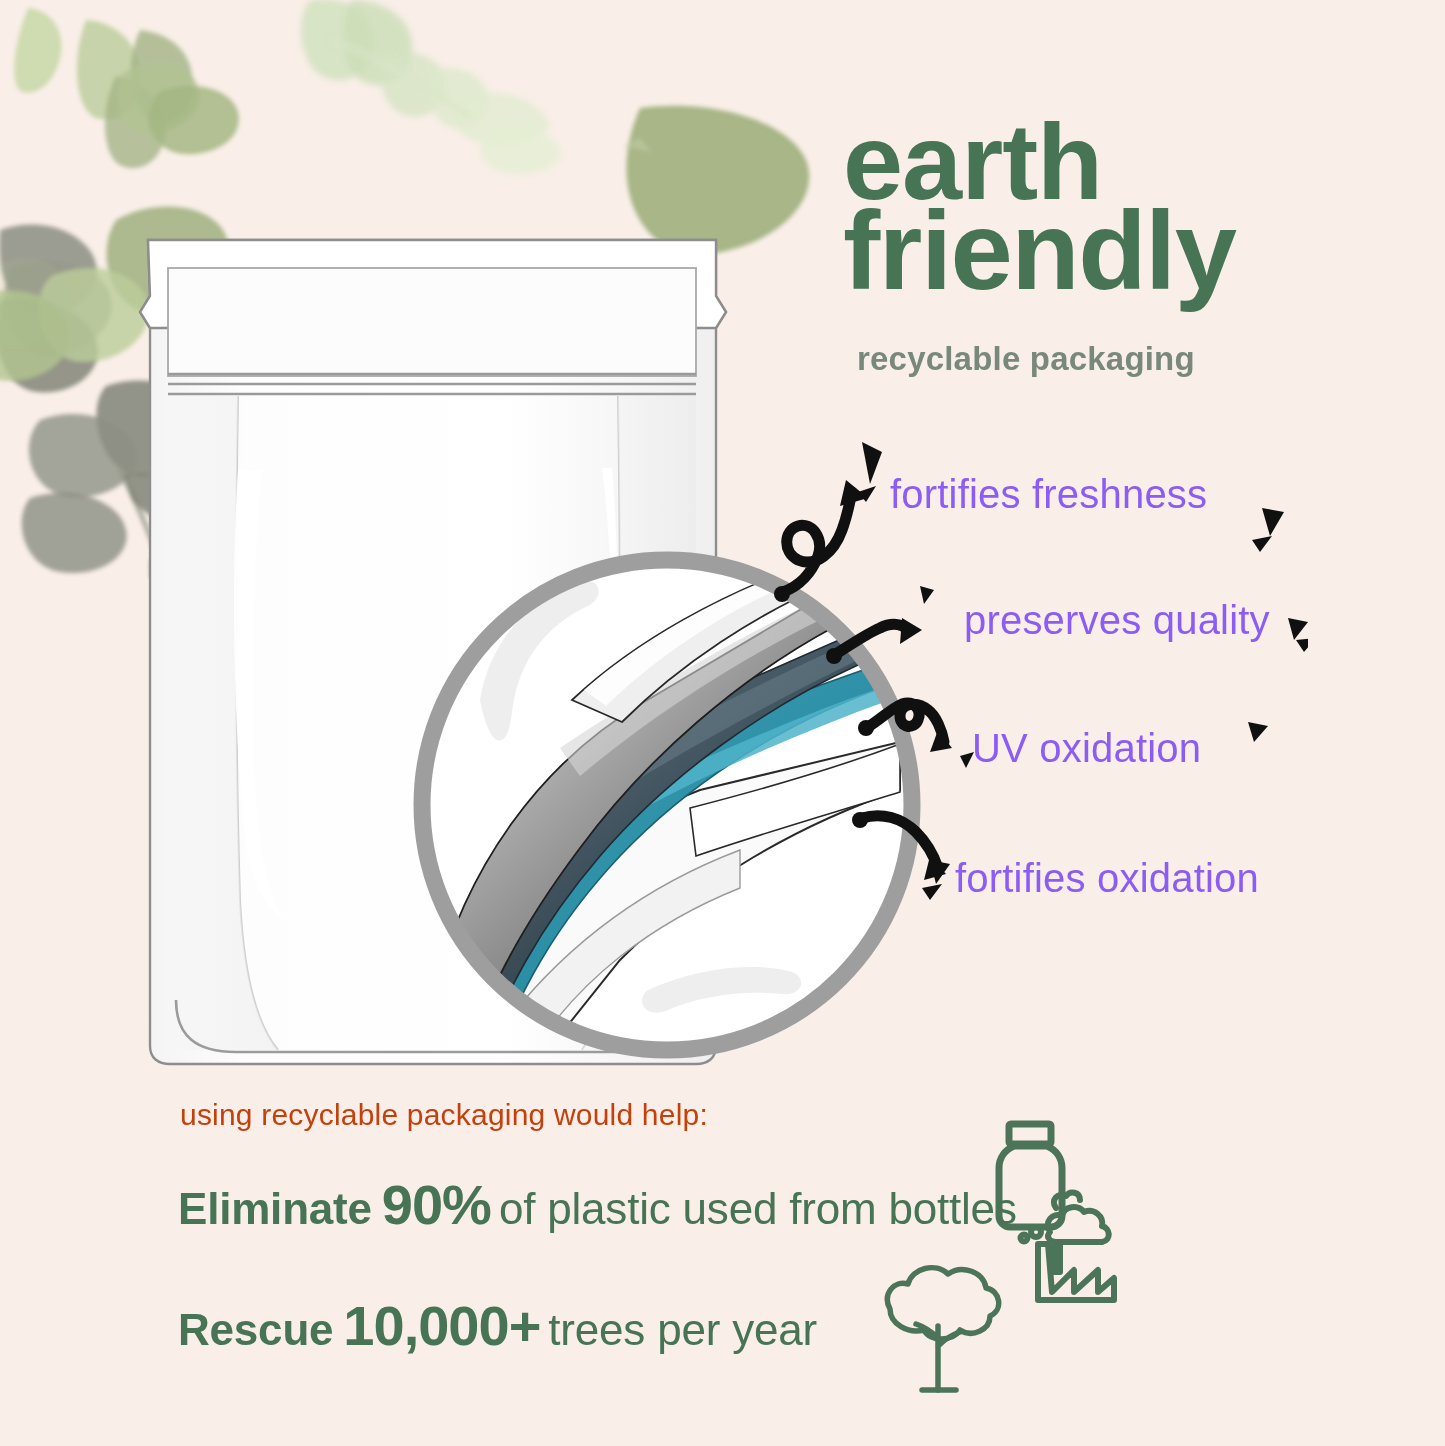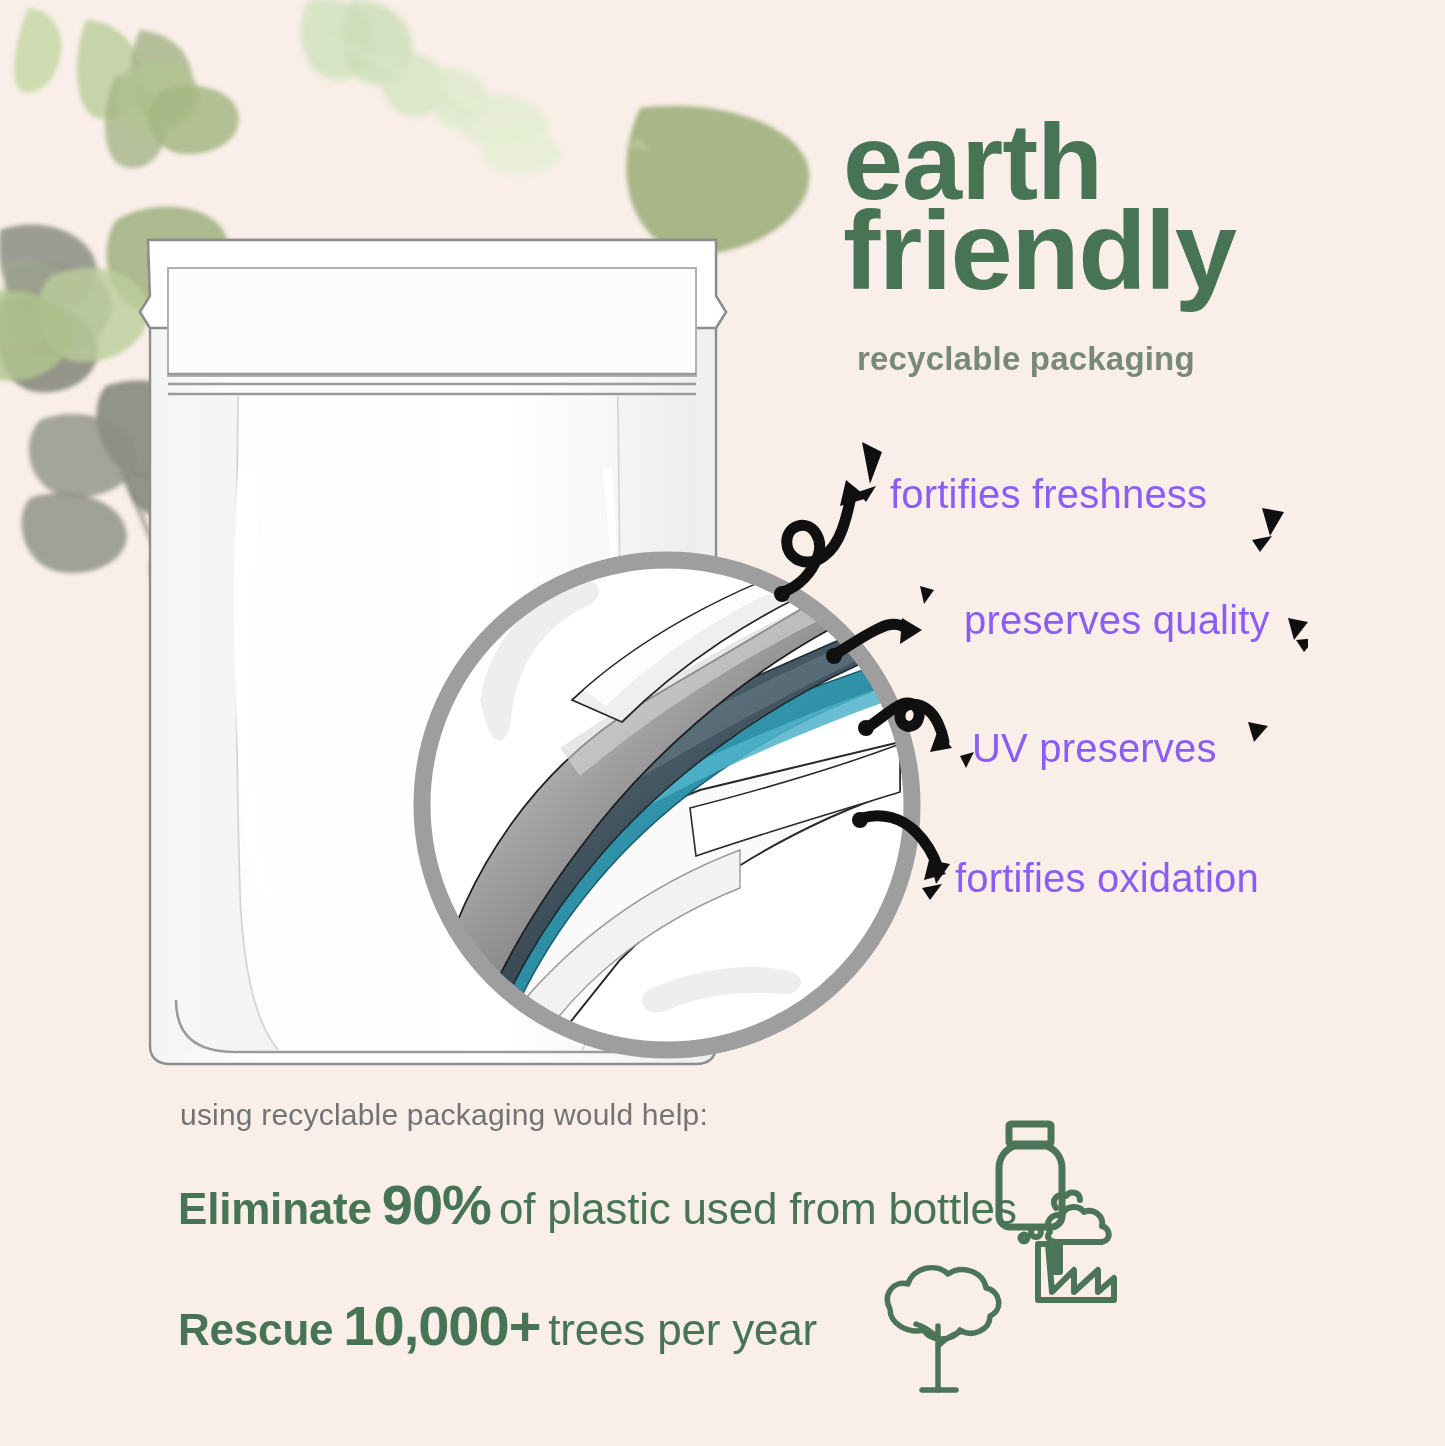--- a/index.html
+++ b/index.html
@@ -41,21 +41,21 @@
     white-space:nowrap;letter-spacing:.2px;
   }
   #feat0{left:890px;top:472px;}
   #feat1{left:944px;top:598px;margin-left:20px;}
   #feat2{left:972px;top:726px;}
   #feat3{left:955px;top:856px;}
 
   
   #stats{position:absolute;left:178px;top:1098px;width:1060px;}
   #stats .lead{
-    font-size:30px;font-weight:400;color:#737373;letter-spacing:.2px;
+    font-size:30px;font-weight:400;color:#c2410c;letter-spacing:.2px;
     margin:0 0 26px 2px;
   }
   .stat{
     display:block;white-space:nowrap;color:#477455;
     margin-bottom:28px;
     margin-top:40px;
   }
   .stat .verb{font-size:44px;font-weight:700;letter-spacing:-.2px;}
   .stat .num{font-size:56px;font-weight:700;letter-spacing:-1px;margin-left:10px;}
   .stat .rest{font-size:44px;font-weight:400;letter-spacing:-.2px;margin-left:8px;}
@@ -299,21 +299,21 @@
   </svg>
 
   <div id="headline">
     <span class="l1">earth</span>
     <span class="l2">friendly</span>
   </div>
   <div id="subtitle">recyclable packaging</div>
 
   <div class="feat" id="feat0">fortifies freshness</div>
   <div class="feat" id="feat1">preserves quality</div>
-  <div class="feat" id="feat2">UV preserves</div>
+  <div class="feat" id="feat2">UV oxidation</div>
   <div class="feat" id="feat3">fortifies oxidation</div>
 
   <svg class="layer" viewBox="0 0 1445 1446" xmlns="http://www.w3.org/2000/svg">
 
     <g fill="none" stroke="#4c7459" stroke-width="7" stroke-linejoin="round">
       <rect x="1009" y="1124" width="42" height="20" rx="2"></rect>
       <path d="M1014,1146 L1047,1146 C1056,1150 1062,1158 1062,1168
                L1062,1216 C1062,1222 1057,1227 1051,1227
                L1010,1227 C1004,1227 999,1222 999,1216
                L999,1168 C999,1158 1005,1150 1014,1146 Z"></path>

